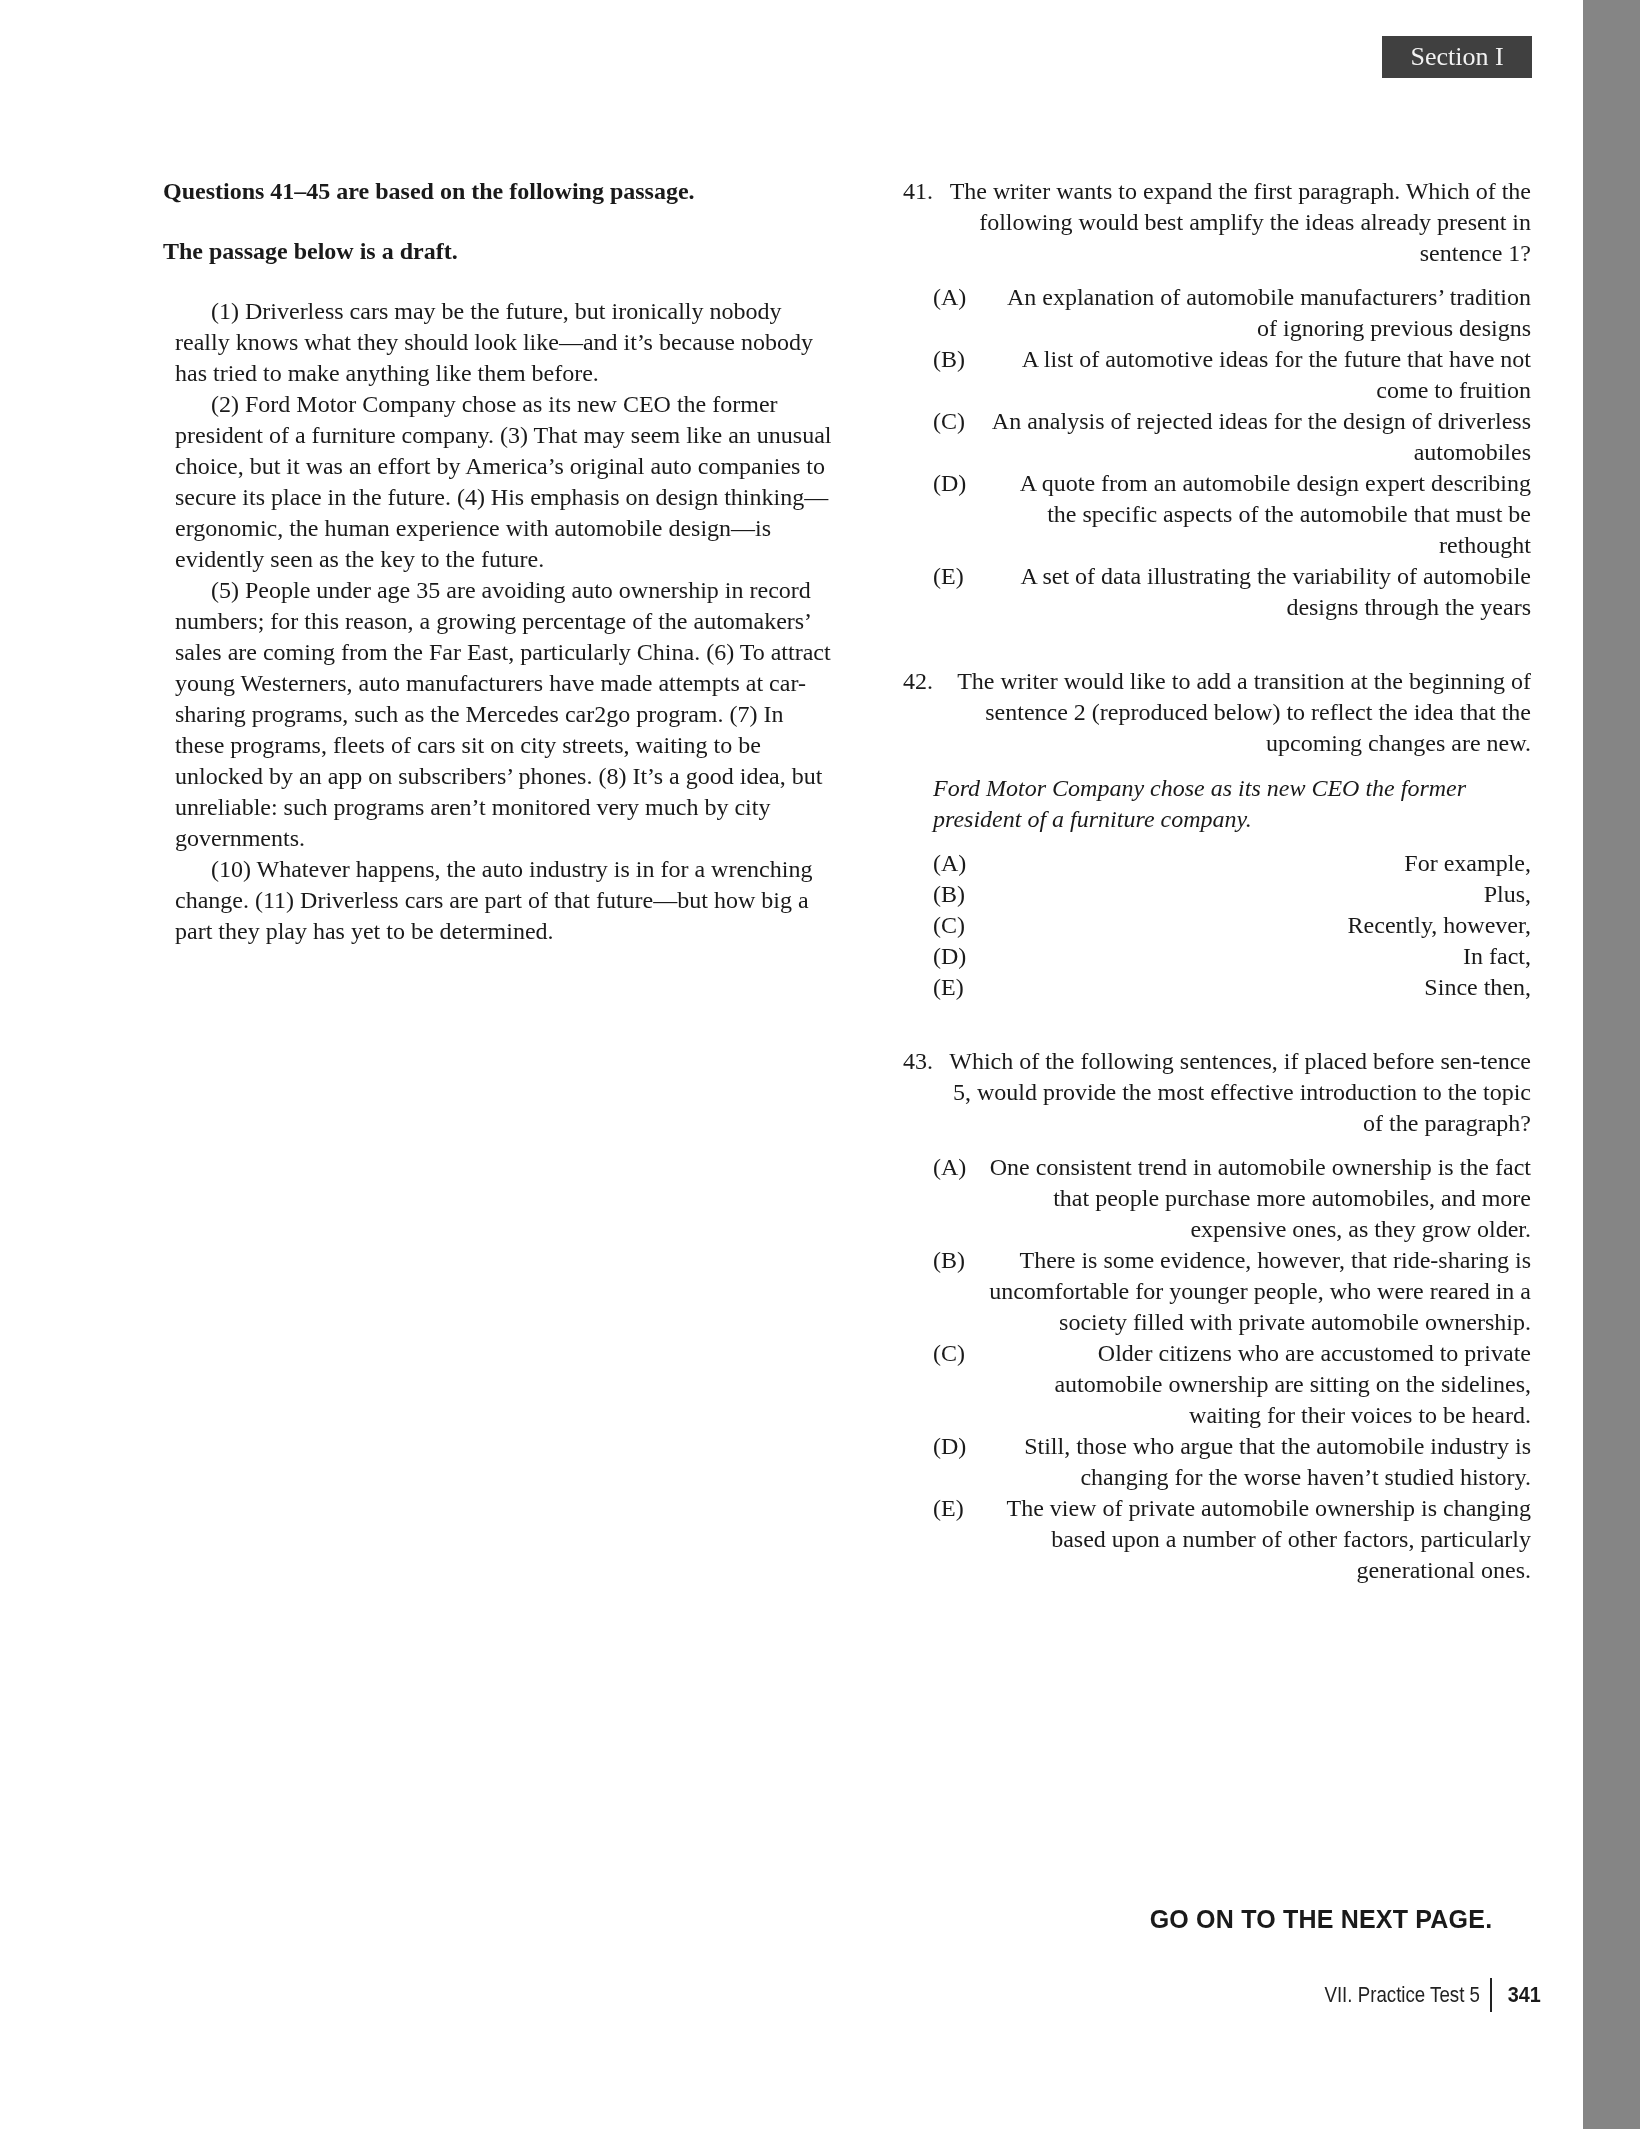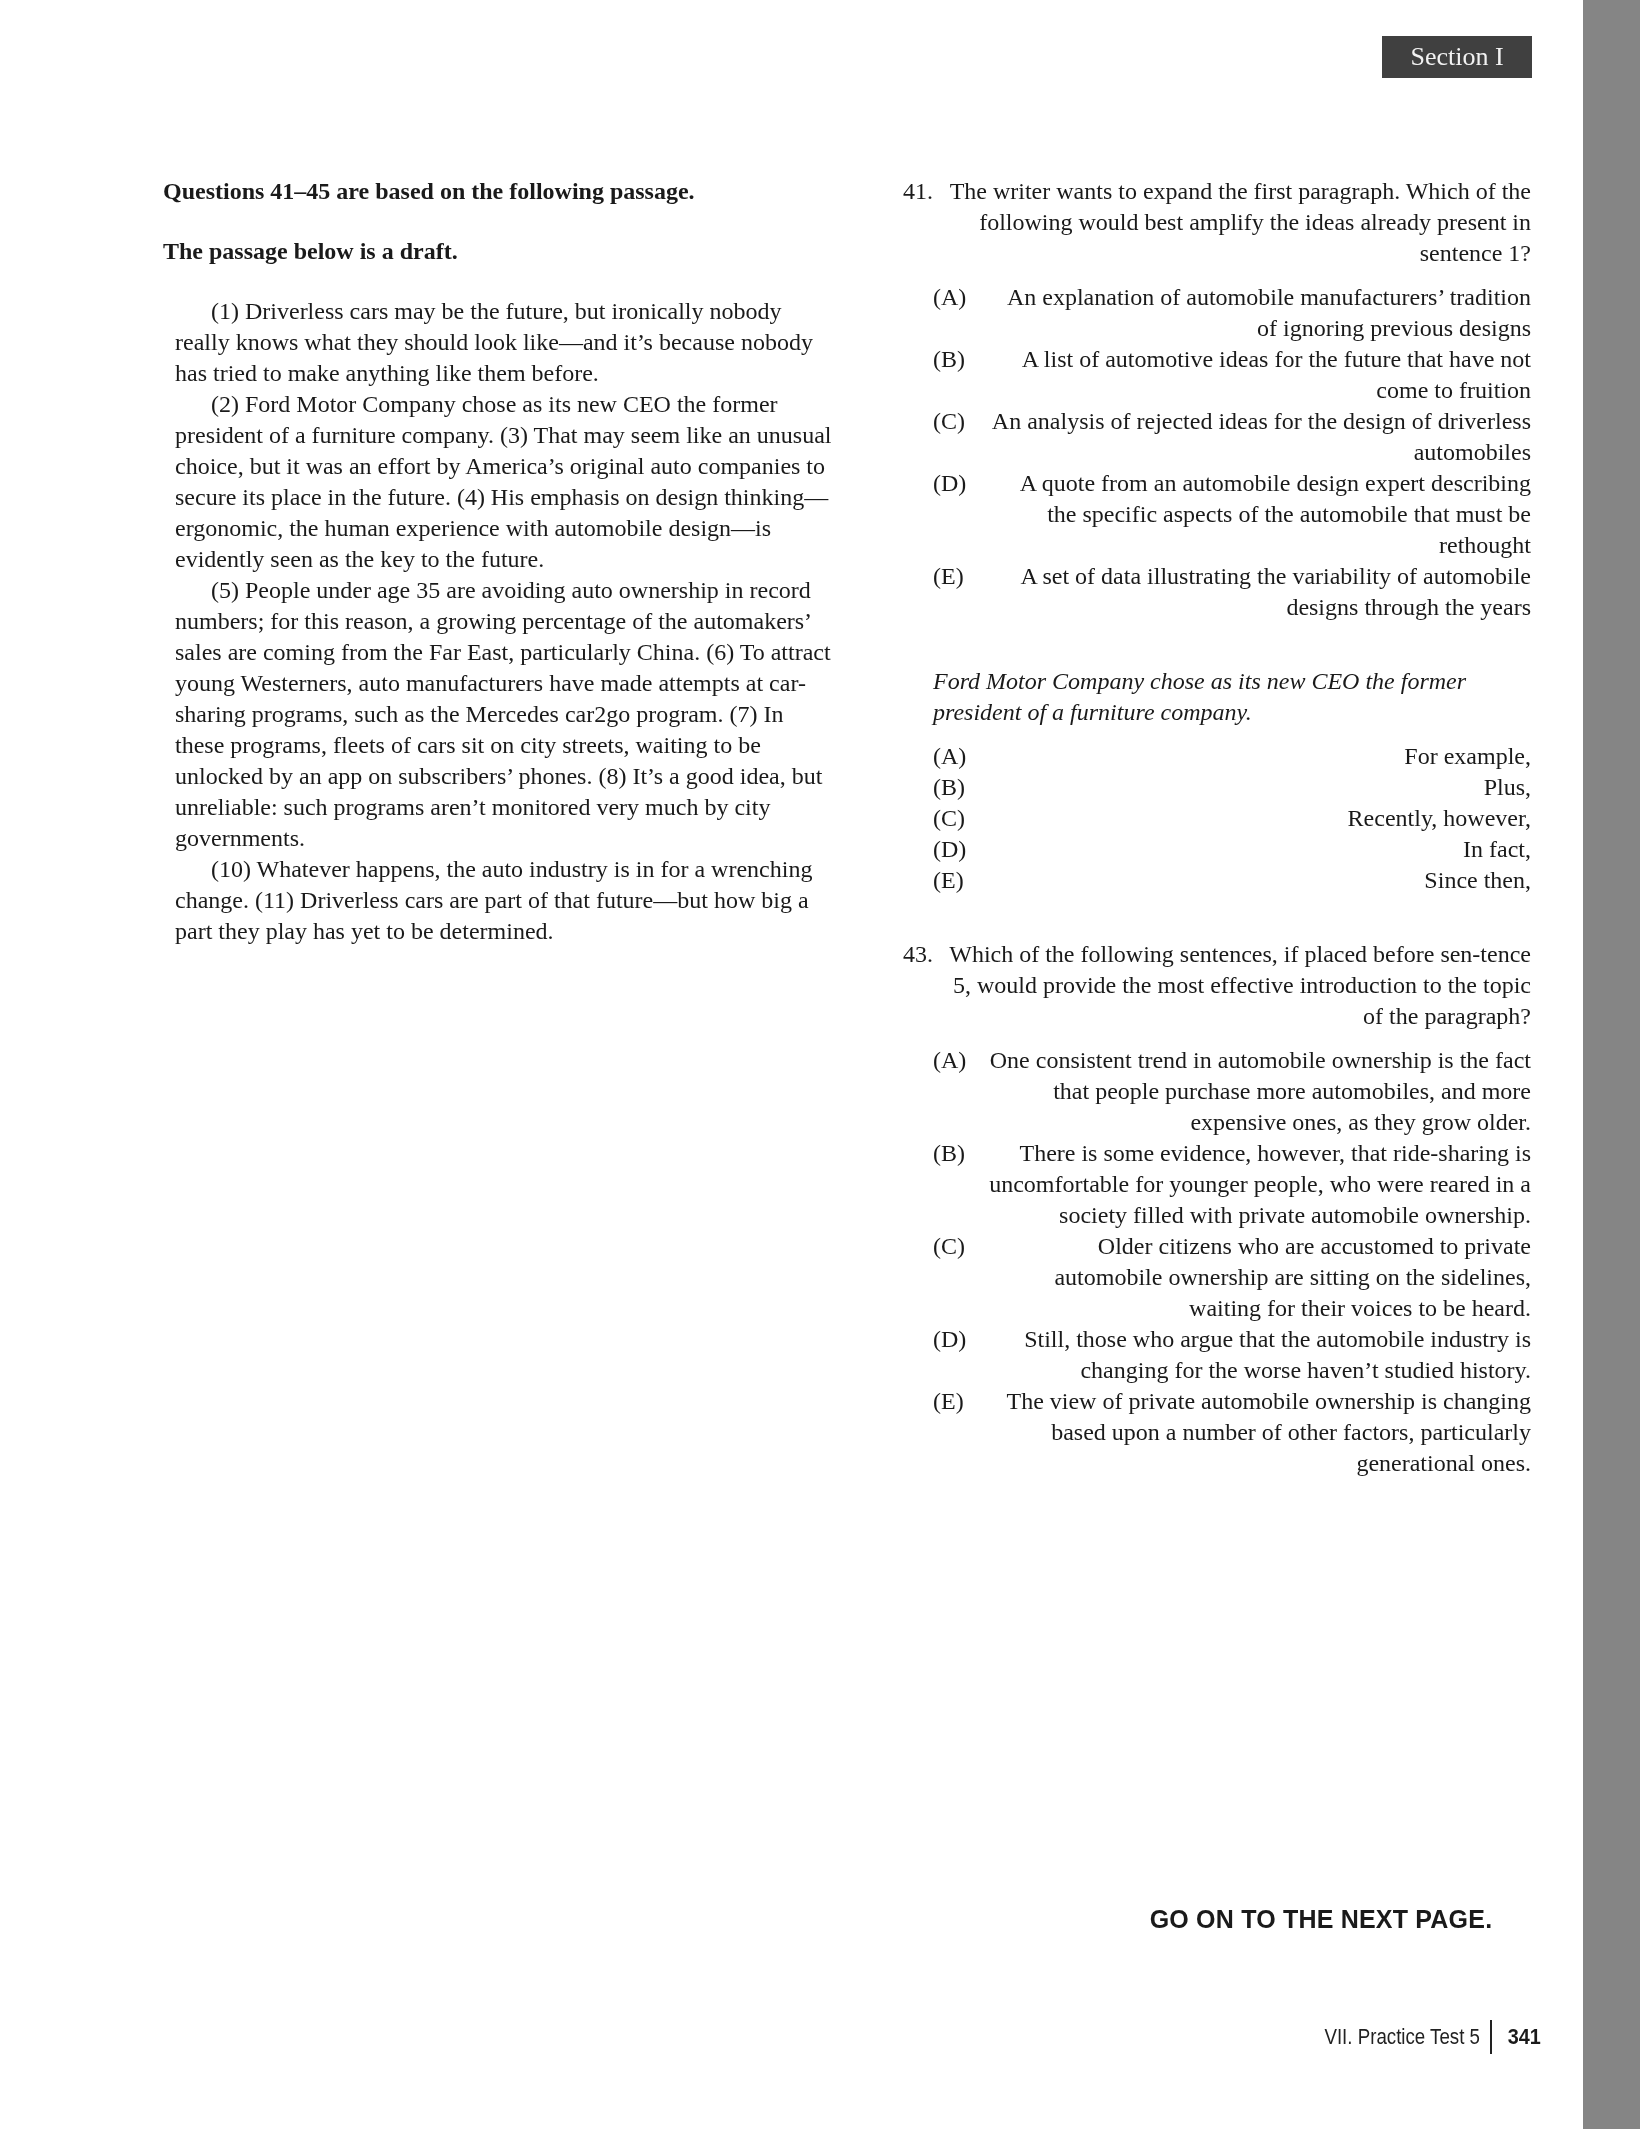--- a/index.html
+++ b/index.html
@@ -27,21 +27,21 @@
   .q-follow { margin: 14px 0 0 42px; }
   .choices { margin: 13px 0 0 42px; }
   .choice { display: flex; }
   .choice-letter { width: 55px; flex: none; }
   .choice-text { flex: 1; text-align: right; }
   .go-on {
     position: absolute; left: 1110px; top: 1905px; width: 422px; text-align: center;
     font-family: "Liberation Sans", "DejaVu Sans", sans-serif; font-weight: bold; font-size: 25px; letter-spacing: 0.2px;
   }
   .footer { position: absolute; right: 97px; top: 1978px; display: flex; align-items: center;
-    font-family: "Liberation Sans", "DejaVu Sans", sans-serif; font-size: 22px; margin-top: 42px; }
+    font-family: "Liberation Sans", "DejaVu Sans", sans-serif; font-size: 22px; }
   .footer .label { transform: scaleX(0.85); transform-origin: right; color: #222; }
   .footer .divider { width: 2px; height: 34px; background: #222; margin: 0 14px 0 10px; }
   .footer .page-num { font-weight: bold; transform: scaleX(0.9); }
 </style>
 </head>
 <body>
 
 <div class="side-bar"></div>
 <div class="section-tab">Section I</div>
 
@@ -81,20 +81,24 @@
           <span class="choice-text">A quote from an automobile design expert describing the specific aspects of the automobile that must be rethought</span>
         </div>
       <div class="choice">
           <span class="choice-letter">(E)</span>
           <span class="choice-text">A set of data illustrating the variability of automobile designs through the years</span>
         </div>
     </div>
   </div>
 
   <div class="question">
+    <div class="q-stem">
+      <span class="q-num">42.</span>
+      <span class="q-text">The writer would like to add a transition at the beginning of sentence 2 (reproduced below) to reflect the idea that the upcoming changes are new.</span>
+    </div>
     <div class="q-quote">Ford Motor Company chose as its new CEO the former president of a furniture company.</div>
     <div class="choices">
       <div class="choice">
           <span class="choice-letter">(A)</span>
           <span class="choice-text">For example,</span>
         </div>
       <div class="choice">
           <span class="choice-letter">(B)</span>
           <span class="choice-text">Plus,</span>
         </div>

